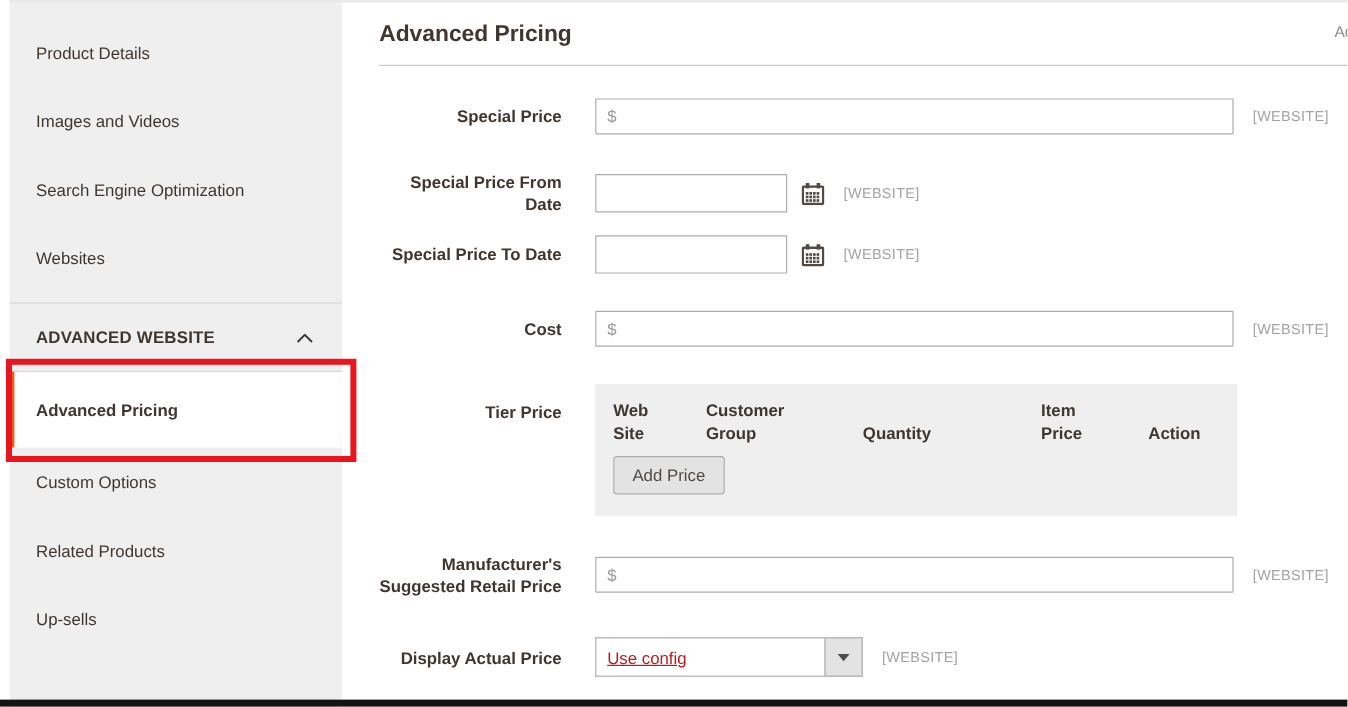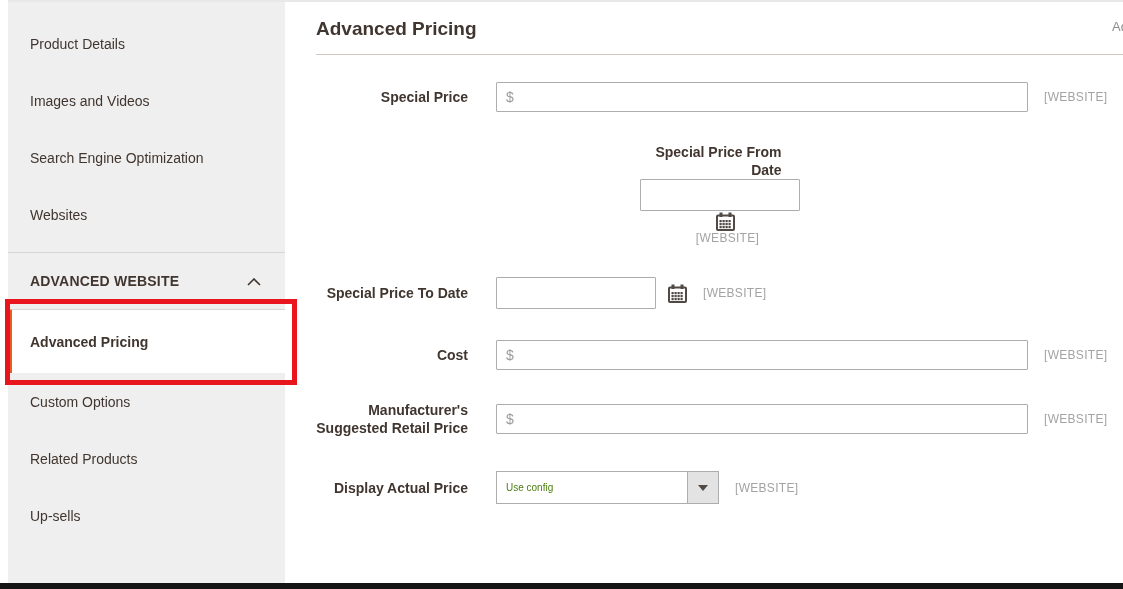--- a/index.html
+++ b/index.html
@@ -187,22 +187,23 @@
   
   .select-wrap { display: flex; cursor: pointer; }
   .select-value {
     width: 191px; height: 33px;
     border: 1px solid #adadad;
     border-right: none;
     background: #fff;
     display: flex;
     align-items: center;
     padding-left: 9px;
-    font-size: 10px;
-    color: #4d7c0f;
+    font-size: 14px;
+    color: #b91c1c;
+    text-decoration: underline;
   }
   .select-caret-btn {
     width: 32px; height: 33px;
     background: #e3e3e3;
     border: 1px solid #adadad;
     display: flex; align-items: center; justify-content: center;
     cursor: pointer;
   }
   .caret-down {
     width: 0; height: 0;
@@ -276,21 +277,21 @@
 
       <div class="form-row">
         <label class="field-label">Special Price</label>
         <div class="text-input wide">
           <span class="currency">$</span>
           <input type="text" value="" style="">
         </div>
         <span class="scope-label">[WEBSITE]</span>
       </div>
 
-      <div class="form-row" style="margin-bottom:32px;flex-direction:column;">
+      <div class="form-row" style="margin-bottom:17px;">
         <label class="field-label">Special Price From Date</label>
         <div class="text-input date-input">
           <input type="text" value="" style="">
         </div>
         <button class="cal-btn">
           <svg width="19" height="19" viewBox="0 0 19 19">
             <rect x="3.5" y="0.5" width="3" height="4.5" fill="#514943"></rect>
             <rect x="12.5" y="0.5" width="3" height="4.5" fill="#514943"></rect>
             <rect x="1" y="3.5" width="17" height="14.5" rx="1" fill="none" stroke="#514943" stroke-width="2"></rect>
             <g fill="#514943">
@@ -343,20 +344,33 @@
 
       <div class="form-row">
         <label class="field-label">Cost</label>
         <div class="text-input wide">
           <span class="currency">$</span>
           <input type="text" value="" style="">
         </div>
         <span class="scope-label">[WEBSITE]</span>
       </div>
 
+      <div class="form-row align-top">
+        <label class="field-label">Tier Price</label>
+        <div class="tier-box">
+          <div class="tier-headers">
+            <div class="tier-th th-website">Web Site</div>
+            <div class="tier-th th-custgroup">Customer Group</div>
+            <div class="tier-th th-quantity">Quantity</div>
+            <div class="tier-th th-itemprice">Item Price</div>
+            <div class="tier-th th-action">Action</div>
+          </div>
+          <button class="add-price-btn">Add Price</button>
+        </div>
+      </div>
 
       <div class="form-row" style="margin-bottom:34px;align-items:center;">
         <label class="field-label">Manufacturer's Suggested Retail Price</label>
         <div class="text-input wide">
           <span class="currency">$</span>
           <input type="text" value="" style="">
         </div>
         <span class="scope-label">[WEBSITE]</span>
       </div>
 

